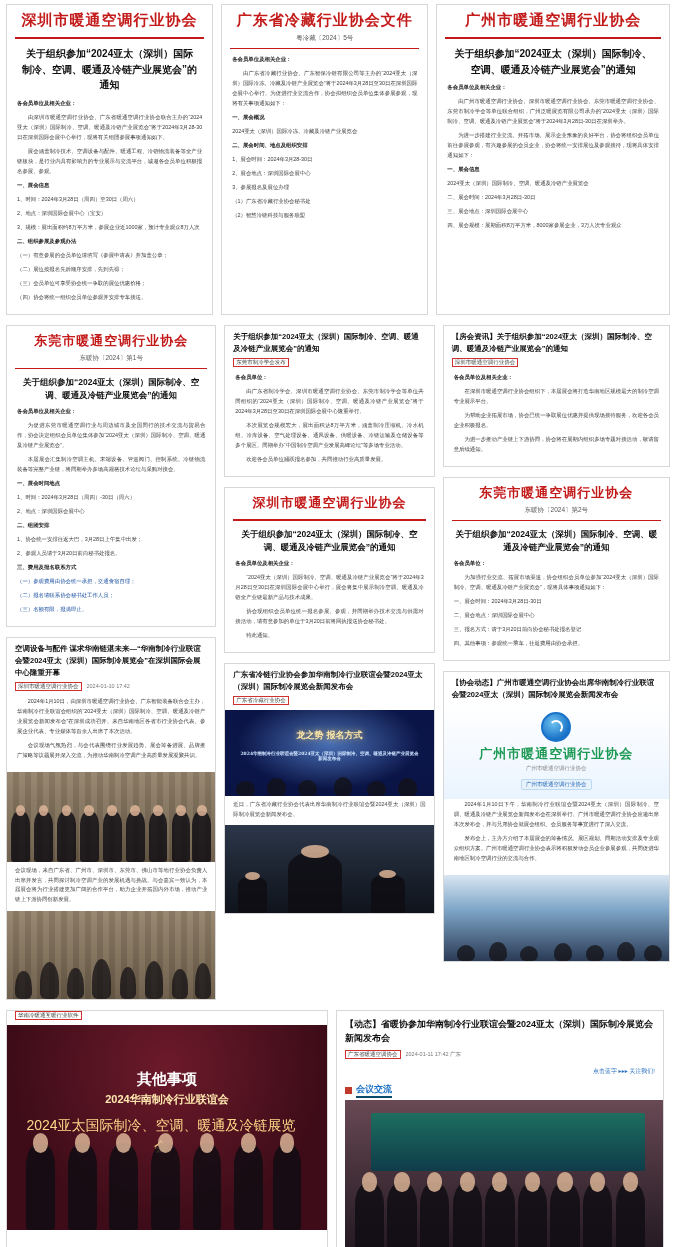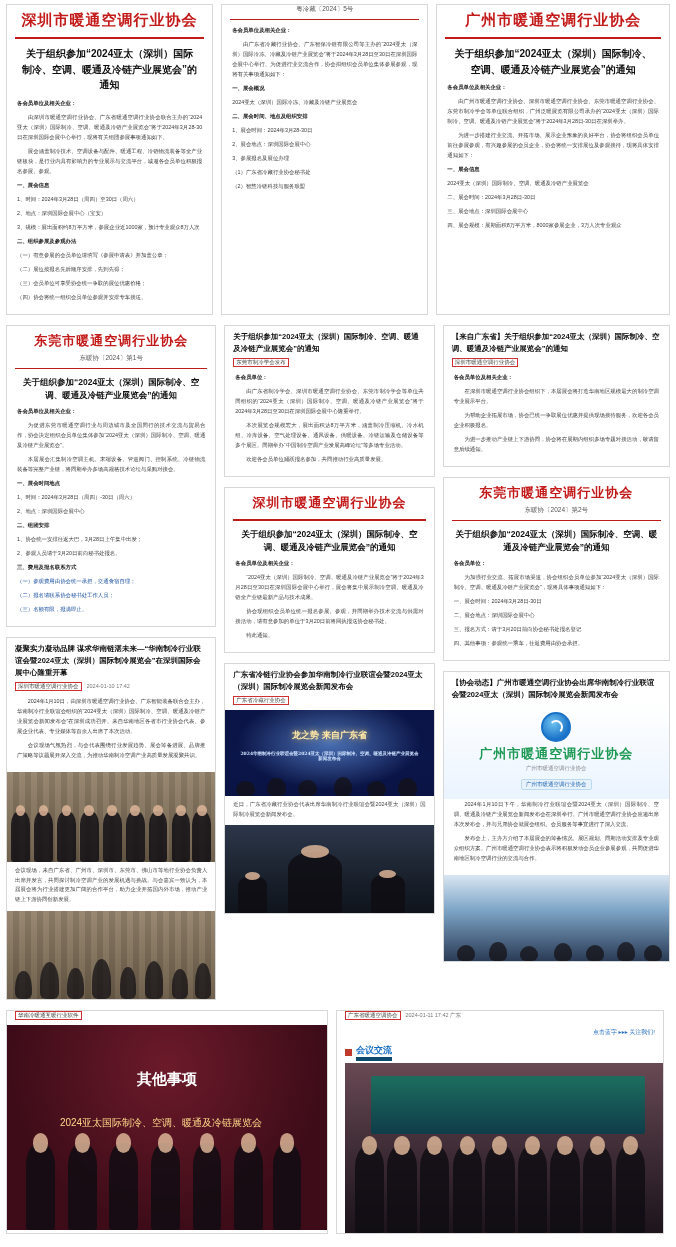--- a/index.html
+++ b/index.html
@@ -176,21 +176,21 @@
     border: 1px solid #bcd9f2; font-size: 5.5px; padding: 1px 4px;
     margin: 3px auto; border-radius: 2px;
   }
 
   .section-tag {
     display: inline-flex; align-items: center; gap: 4px;
     font-size: 9px; font-weight: bold; color: #c0392b;
     padding: 4px 8px 2px 8px;
   }
   .section-tag .sq { width: 7px; height: 7px; background: #c0392b; }
-  .section-tag .u { color: #1a6fc4; border-bottom: 4px solid #0c4a6e; }
+  .section-tag .u { color: #1a6fc4; border-bottom: 2px solid #0c4a6e; }
 
   .poster {
     position: relative;
     background:
       radial-gradient(ellipse at 50% 20%, #6c1a2a 0%, #3d0c18 70%),
       linear-gradient(180deg, #5c1522, #2b0a12);
     color: #ffd98a;
   }
   .poster .t1 {
     position: absolute; top: 5%; left: 0; right: 0; text-align: center;
@@ -231,20 +231,21 @@
         <p>3、规模：展出面积约8万平方米，参展企业近1000家，预计专业观众8万人次</p>
         <p class="b">二、组织参展及参观办法</p>
         <p>（一）有意参展的会员单位请填写《参展申请表》并加盖公章；</p>
         <p>（二）展位按报名先后顺序安排，先到先得；</p>
         <p>（三）会员单位可享受协会统一争取的展位优惠价格；</p>
         <p>（四）协会将统一组织会员单位参观并安排专车接送。</p>
       </div>
     </div>
 
     <div class="card">
+      <div class="card-hd red-hd">广东省冷藏行业协会文件</div>
       <div class="meta-line">粤冷藏〔2024〕5号</div>
       <div class="hd-rule thin"></div>
       <div class="body-text">
         <p class="b">各会员单位及相关企业：</p>
         <p class="idt">由广东省冷藏行业协会、广东智保冷链有限公司等主办的“2024亚太（深圳）国际冷冻、冷藏及冷链产业展览会”将于2024年3月28日至30日在深圳国际会展中心举行。为促进行业交流合作，协会拟组织会员单位集体参展参观，现将有关事项通知如下：</p>
         <p class="b">一、展会概况</p>
         <p>2024亚太（深圳）国际冷冻、冷藏及冷链产业展览会</p>
         <p class="b">二、展会时间、地点及组织安排</p>
         <p>1、展会时间：2024年3月28-30日</p>
         <p>2、展会地点：深圳国际会展中心</p>
@@ -291,21 +292,21 @@
           <p>1、协会统一安排往返大巴，3月28日上午集中出发；</p>
           <p>2、参观人员请于3月20日前向秘书处报名。</p>
           <p class="b">三、费用及报名联系方式</p>
           <p class="blue">（一）参观费用由协会统一承担，交通食宿自理；</p>
           <p class="blue">（二）报名请联系协会秘书处工作人员；</p>
           <p class="blue">（三）名额有限，报满即止。</p>
         </div>
       </div>
 
       <div class="card">
-        <div class="news-hd">凝聚实力凝动品牌 谋求华南链湛未来—“华南制冷行业联谊会暨2024亚太（深圳）国际制冷展览会”在深圳国际会展中心隆重开幕</div>
+        <div class="news-hd">空调设备与配件 谋求华南链湛未来—“华南制冷行业联谊会暨2024亚太（深圳）国际制冷展览会”在深圳国际会展中心隆重开幕</div>
         <div class="src-line">
           <span class="redbox">深圳市暖通空调行业协会</span>
           <span>2024-01-10 17:42</span>
         </div>
         <div class="body-text">
           <p class="idt">2024年1月10日，由深圳市暖通空调行业协会、广东智能装备联合会主办，华南制冷行业联谊会组织的“2024亚太（深圳）国际制冷、空调、暖通及冷链产业展览会新闻发布会”在深圳成功召开。来自华南地区各省市行业协会代表、参展企业代表、专业媒体等百余人出席了本次活动。</p>
           <p class="idt">会议现场气氛热烈，与会代表围绕行业发展趋势、展会筹备进展、品牌推广策略等议题展开深入交流，为推动华南制冷空调产业高质量发展凝聚共识。</p>
         </div>
         <div class="photo ph-meeting" style="height:90px;">
           <div class="people">
@@ -362,21 +363,21 @@
           <p class="idt">特此通知。</p>
         </div>
       </div>
 
       <div class="card">
         <div class="news-hd">广东省冷链行业协会参加华南制冷行业联谊会暨2024亚太（深圳）国际制冷展览会新闻发布会</div>
         <div class="src-line">
           <span class="redbox">广东省冷藏行业协会</span>
         </div>
         <div class="photo ph-stage" style="height:86px;">
-          <div class="ph-stage-text" style="font-size:9px;">龙之势 来自广东省</div>
+          <div class="ph-stage-text" style="font-size:9px;">龙之势 报名方式</div>
           <div class="ph-stage-text" style="top:48%;font-size:4.5px;color:#cfe4ff;text-shadow:none;padding:0 14px;">2024华南制冷行业联谊会暨2024亚太（深圳）国际制冷、空调、暖通及冷链产业展览会新闻发布会</div>
           <div class="crowd" style="height:34%">
             <span style="left:5%;width:9%;height:50%"></span>
             <span style="left:20%;width:9%;height:62%"></span>
             <span style="left:35%;width:9%;height:54%"></span>
             <span style="left:52%;width:9%;height:64%"></span>
             <span style="left:68%;width:9%;height:52%"></span>
             <span style="left:83%;width:9%;height:60%"></span>
           </div>
         </div>
@@ -388,21 +389,21 @@
             <span style="left:70%;width:16%;height:64%"></span>
           </div>
         </div>
       </div>
     </div>
 
     <div class="col" style="width:228px;">
 
       <div class="card">
         <div class="news-hd">
-          <span>【来自广东省】</span><span>关于组织参加“2024亚太（深圳）国际制冷、空调、暖通及冷链产业展览会”的通知</span>
+          <span>【房会资讯】</span><span>关于组织参加“2024亚太（深圳）国际制冷、空调、暖通及冷链产业展览会”的通知</span>
         </div>
         <div class="src-line">
           <span class="redbox">深圳市暖通空调行业协会</span>
         </div>
         <div class="body-text">
           <p class="b">各会员单位及相关企业：</p>
           <p class="idt">在深圳市暖通空调行业协会组织下，本届展会将打造华南地区规模最大的制冷空调专业展示平台。</p>
           <p class="idt">为帮助企业拓展市场，协会已统一争取展位优惠并提供现场接待服务，欢迎各会员企业积极报名。</p>
           <p class="idt">为进一步推动产业链上下游协同，协会将在展期内组织多场专题对接活动，敬请留意后续通知。</p>
         </div>
@@ -451,35 +452,37 @@
   </div>
 
   <div class="row">
 
     <div class="card" style="width:322px;">
       <div class="src-line">
         <span class="redbox">华南冷暖通互暖行业软件</span>
       </div>
       <div class="photo poster" style="height:205px;">
         <div class="t2">其他事项</div>
-        <div style="position:absolute;top:44%;left:0;right:12px;text-align:center;font-size:10px;color:#ffd98a;padding:0 16px;line-height:1.5;">2024亚太国际制冷、空调、暖通及冷链展览会</div>
+        <div class="t3">2024华南制冷行业联谊会</div>
+        <div style="position:absolute;top:44%;left:0;right:12px;text-align:center;font-size:14px;color:#ffd98a;padding:0 16px;line-height:1.5;">2024亚太国际制冷、空调、暖通及冷链展览会</div>
         <div class="people" style="height:46%">
           <span style="left:6%"></span>
             <span style="left:19%"></span>
             <span style="left:32%"></span>
           <span style="left:45%"></span>
             <span style="left:58%"></span>
             <span style="left:71%"></span>
           <span style="left:83%"></span>
         </div>
       </div>
 
     </div>
 
     <div class="card" style="width:328px;">
+      <div class="news-hd big">【动态】省暖协参加华南制冷行业联谊会暨2024亚太（深圳）国际制冷展览会新闻发布会</div>
       <div class="src-line">
         <span class="redbox">广东省暖通空调协会</span>
         <span>2024-01-11 17:42  广东</span>
       </div>
       <div class="arrow-note" style="text-align:right;">
         <span class="bl">点击蓝字 ▸▸▸ 关注我们!</span>
       </div>
       <div class="section-tag">
         <span class="sq"></span>
         <span class="u">会议交流</span>

